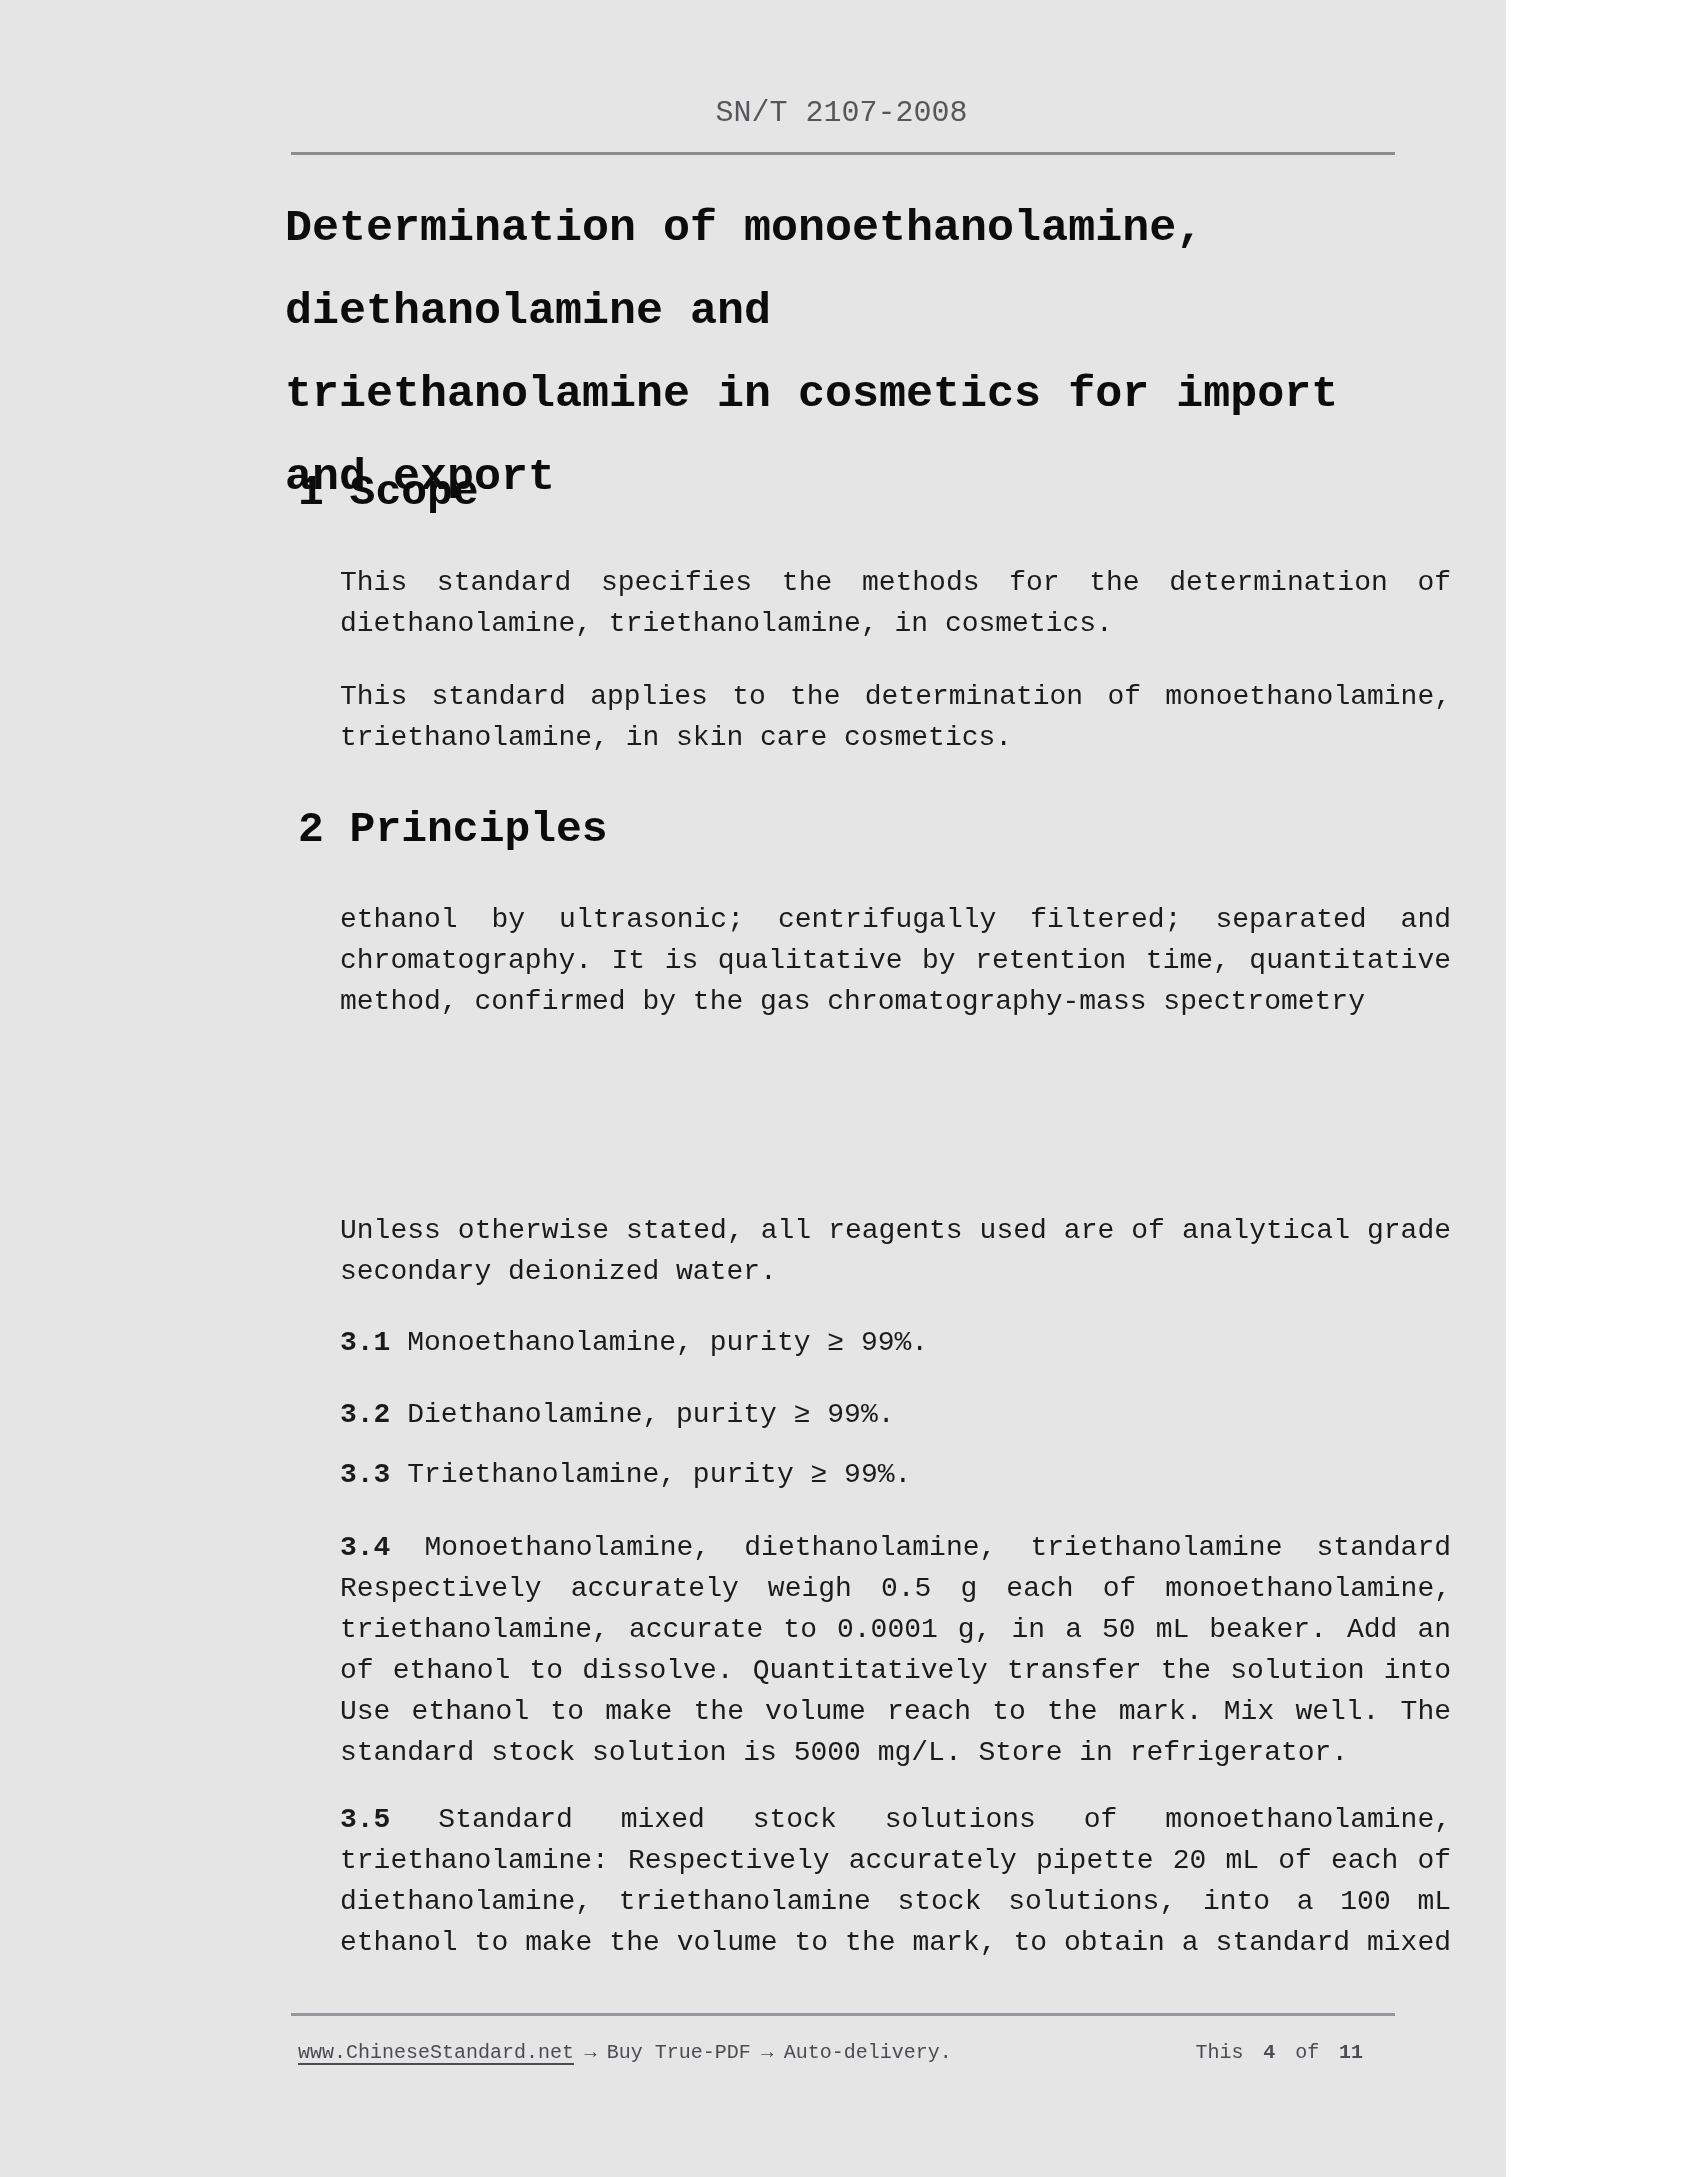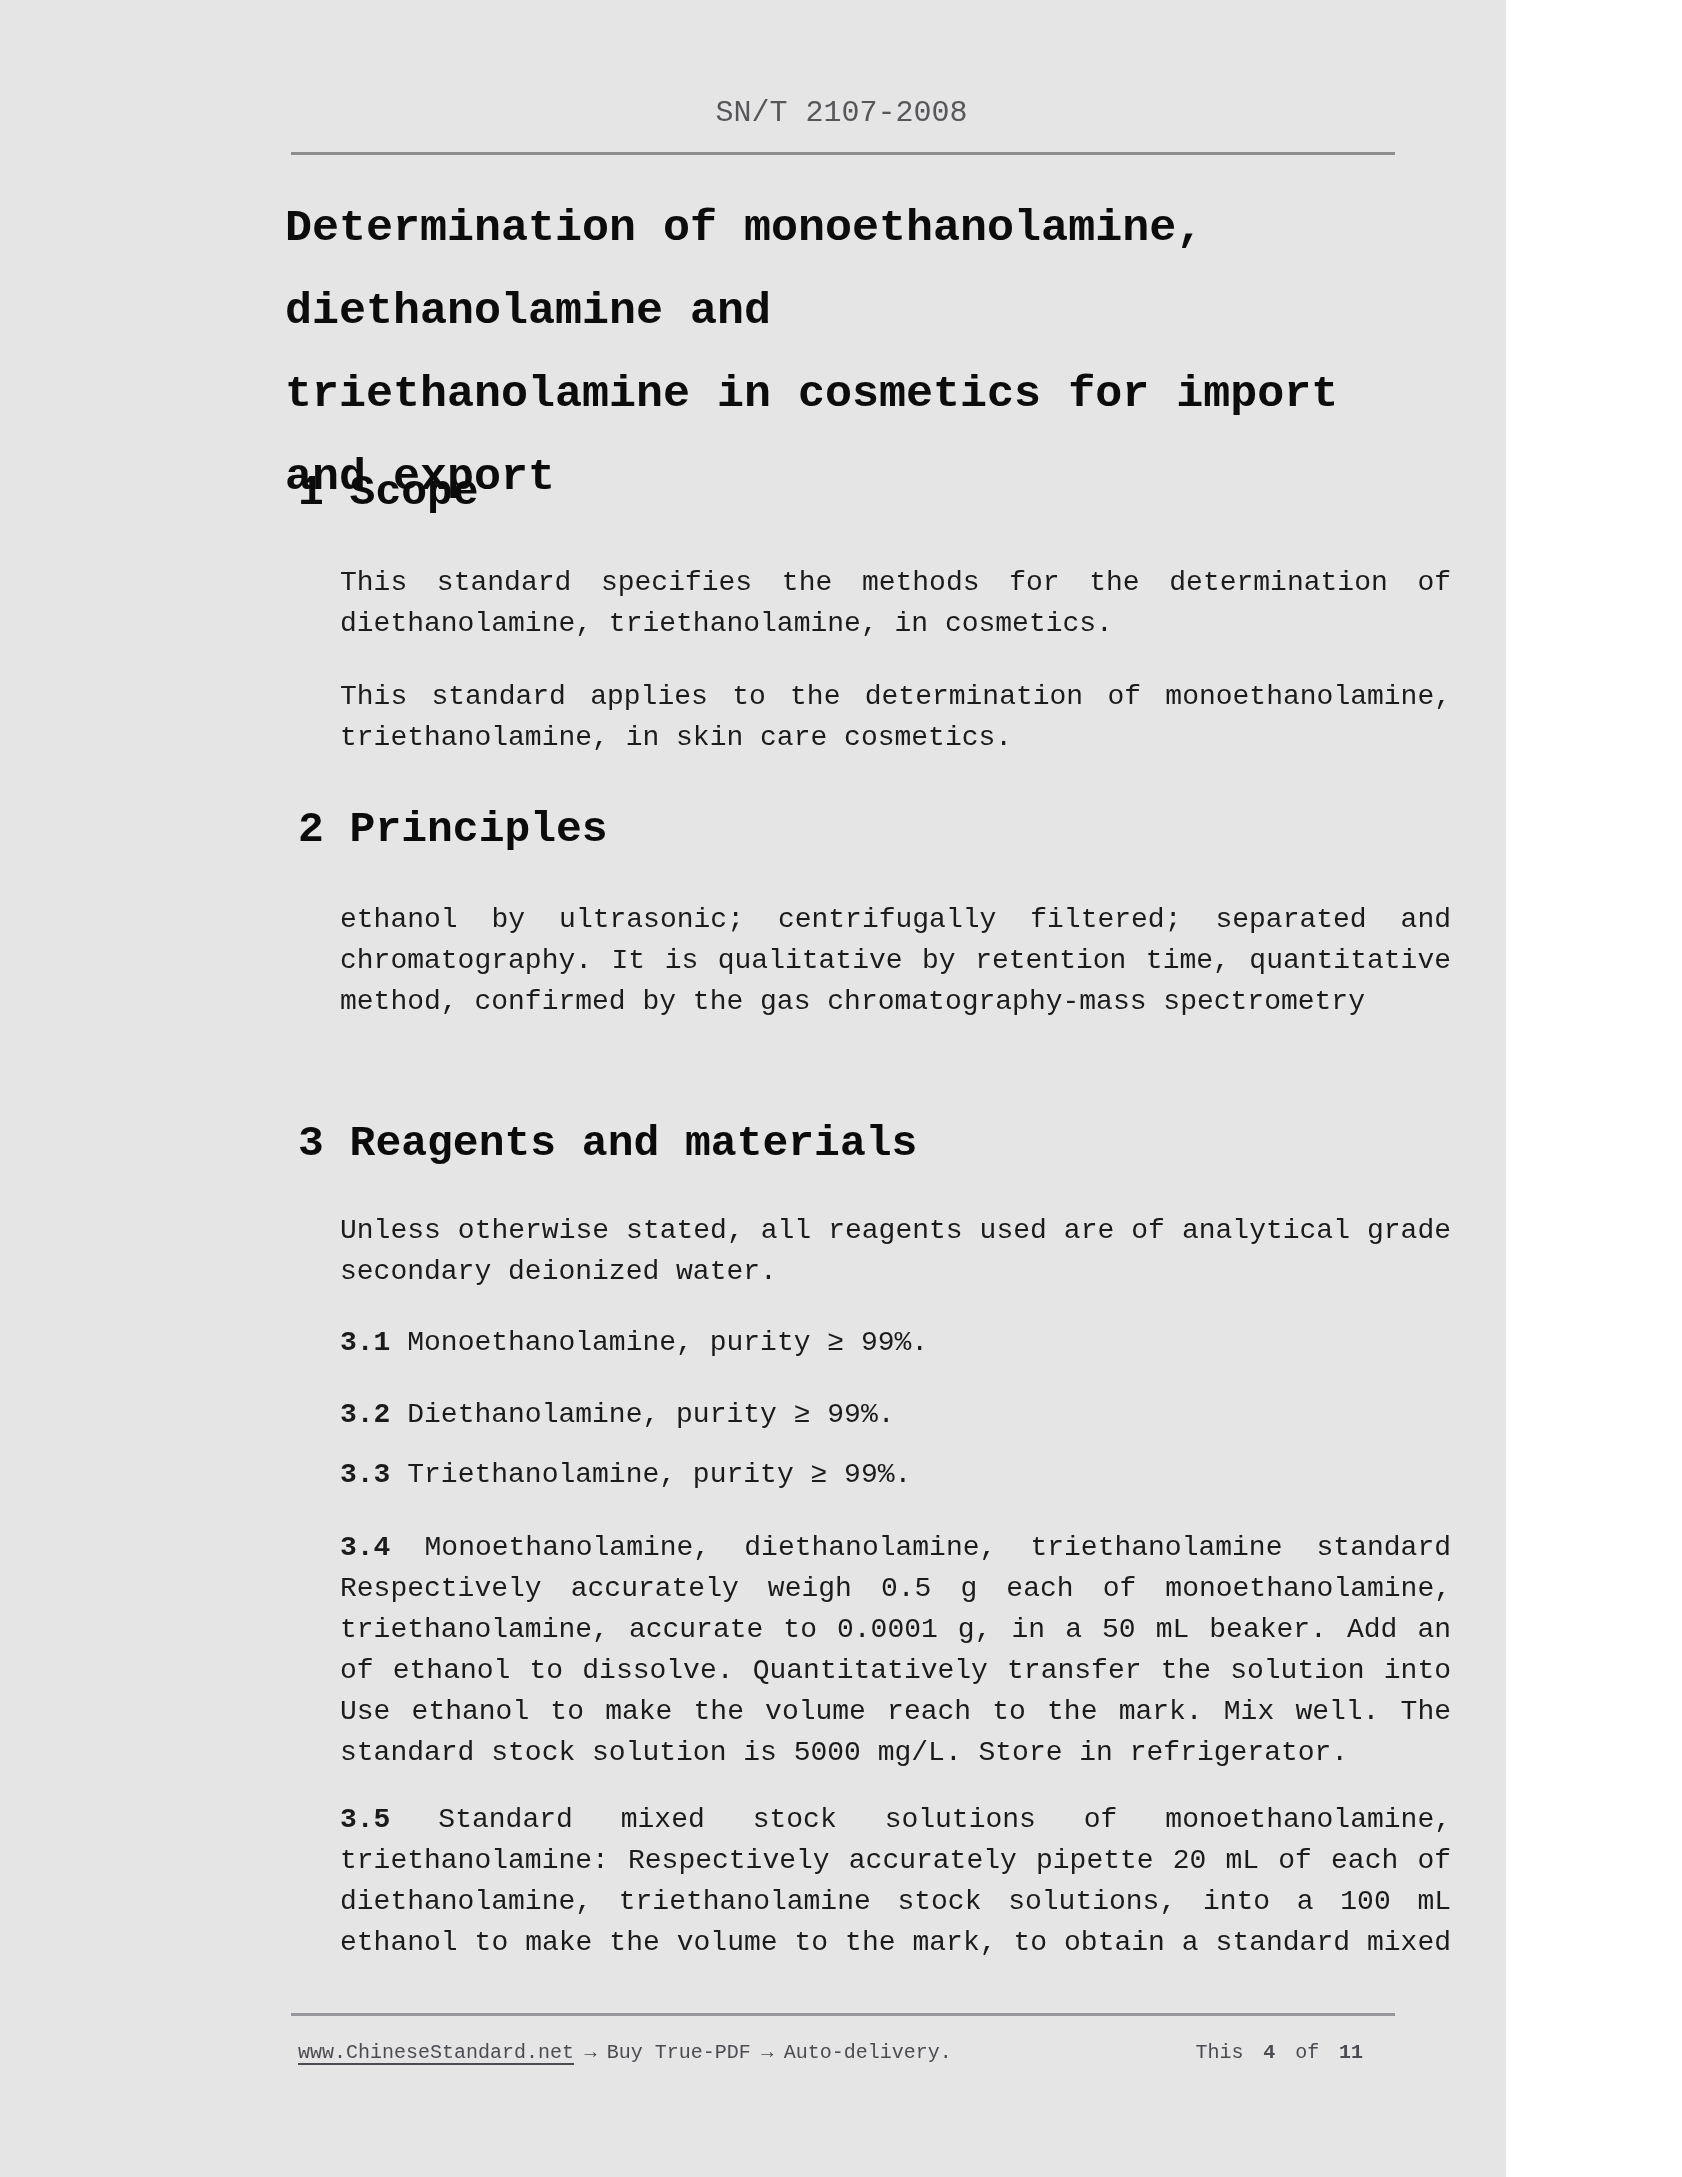--- a/index.html
+++ b/index.html
@@ -82,21 +82,20 @@
       <div class="tline">triethanolamine, in skin care cosmetics.</div>
     </div>
 
   <div class="sec-heading" id="h-principles">2 Principles</div>
   <div class="para" id="p-principles">
       <div class="tline just">ethanol by ultrasonic; centrifugally filtered; separated and determined by gas</div>
       <div class="tline just">chromatography. It is qualitative by retention time, quantitative by external standard</div>
       <div class="tline">method, confirmed by the gas chromatography-mass spectrometry method.</div>
     </div>
 
-  <div class="sec-heading" id="h-reagents">3 Reagents and materials</div>
   <div class="para" id="p-reagents-intro">
       <div class="tline just">Unless otherwise stated, all reagents used are of analytical grade AND water is</div>
       <div class="tline">secondary deionized water.</div>
     </div>
 
   <div class="para" id="item-3-1">
       <div class="tline"><b>3.1</b> Monoethanolamine, purity ≥ 99%.</div>
     </div>
   <div class="para" id="item-3-2">
       <div class="tline"><b>3.2</b> Diethanolamine, purity ≥ 99%.</div>

